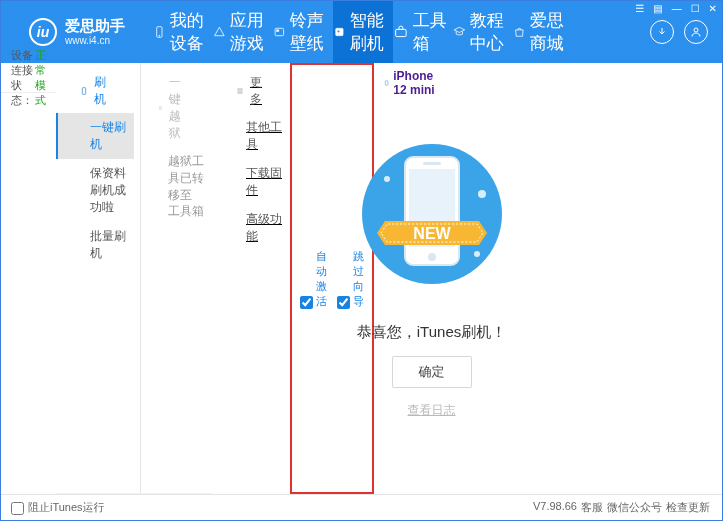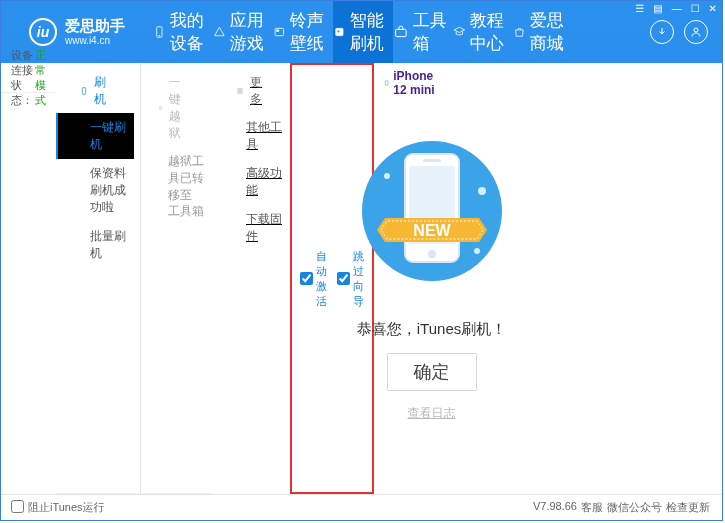--- a/index.html
+++ b/index.html
@@ -20,32 +20,32 @@
 .rightcircles { display: flex; gap: 10px; padding: 0 14px; }
 .circleicon { width: 24px; height: 24px; border: 1.5px solid #fff; border-radius: 50%; display: flex; align-items: center; justify-content: center; cursor: pointer; }
 .content { flex: 1; display: flex; min-height: 0; }
 .sidebar { width: 140px; border-right: 1px solid #e4e4e4; display: flex; flex-direction: row; }
 .connstatus { height: 30px; display: flex; align-items: center; padding: 0 10px; font-size: 11px; border-bottom: 1px solid #eee; color: #555; }
 .connstatus .green { color: #17a817; margin-left: 2px; }
 .sbsection { padding: 6px 0 4px; border-bottom: 1px solid #f0f0f0; }
 .sbhead { display: flex; align-items: center; gap: 6px; padding: 5px 24px; color: #666; font-size: 12px; }
 .sbhead.blue { color: #1783e3; }
 .sbitem { padding: 6px 0 6px 34px; font-size: 12px; color: #555; cursor: pointer; }
-.sbitem.active { background: #000000; color: #1783e3; border-left: 2px solid #1783e3; padding-left: 32px; }
+.sbitem.active { background: #e5e5e5; color: #1783e3; border-left: 2px solid #1783e3; padding-left: 32px; }
 .sbitem.block { line-height: 1.4; }
 .cbrow { border: 2px solid #d33; padding: 6px 8px; display: flex; gap: 10px; align-items: center; color: #555; }
-.cbrow label { display: flex; align-items: center; gap: 3px; color: #1783e3; font-size: 11px; }
+.cbrow label { display: flex; align-items: flex-end; gap: 3px; color: #1783e3; font-size: 11px; }
 .deviceblock { padding: 6px 10px; }
 .devname { color: #4c1d95; font-size: 12px; font-weight: bold; display: flex; align-items: center; gap: 4px; }
 .main { flex: 1; display: flex; flex-direction: column; align-items: center; justify-content: center; gap: 14px; position: relative; }
 .statusbar { height: 26px; border-top: 1px solid #e4e4e4; display: flex; align-items: center; font-size: 11px; color: #666; }
 .statusbar .left { padding: 0 10px; display: flex; align-items: center; gap: 4px; }
 .statusbar .right { margin-left: auto; display: flex; gap: 4px; padding: 0 12px; }
 .msg { font-size: 15px; color: #333; }
-.okbtn { border: 1px solid #d7d7d7; background: #fff; padding: 6px 26px; font-size: 18px; color: #444; cursor: pointer; border-radius: 2px; }
+.okbtn { border: 1px solid #d7d7d7; background: #fff; padding: 6px 26px; font-size: 13px; color: #444; cursor: pointer; border-radius: 2px; }
 .loglink { color: #b9b9b9; font-size: 12px; cursor: pointer; text-decoration: underline; }
 .phoneimg { width: 150px; height: 170px; position: relative; }
 input[type=checkbox]{ accent-color: #1783e3; }
 </style>
 </head>
 <body>
 
 <div class="maincontainer">
 <div class="winctrl">
   <span>☰</span>
@@ -159,22 +159,22 @@
     </div>
 
     <div class="sbsection" style="border-bottom:none;text-decoration:underline;">
       <div class="sbhead">
         <svg width="12" height="12" viewBox="0 0 24 24">
               <path d="M4 6h16M4 12h16M4 18h16" stroke="#888" stroke-width="2"></path>
             </svg>
         <span>更多</span>
       </div>
       <div class="sbitem">其他工具</div>
+      <div class="sbitem">下载固件</div>
       <div class="sbitem">高级功能</div>
-      <div class="sbitem">下载固件</div>
     </div>
 
     <div style="flex:1"></div>
 
     <div class="cbrow">
       <label>
             <input type="checkbox" checked="" style="">
             <span>自动激活</span>
           </label>
       <label>
@@ -213,21 +213,21 @@
       </svg>
     </div>
     <div class="msg">恭喜您，iTunes刷机！</div>
     <button class="okbtn">确定</button>
     <a class="loglink">查看日志</a>
   </div>
 </div>
 
 <div class="statusbar">
   <div class="left">
-    <label style="display:flex;align-items:flex-start;gap:4px;">
+    <label style="display:flex;align-items:flex-end;gap:4px;">
           <input type="checkbox" style="">
           <span>阻止iTunes运行</span>
         </label>
   </div>
   <div class="right">
     <span>V7.98.66</span>
     <span>客服</span>
     <span>微信公众号</span>
     <span>检查更新</span>
   </div>

